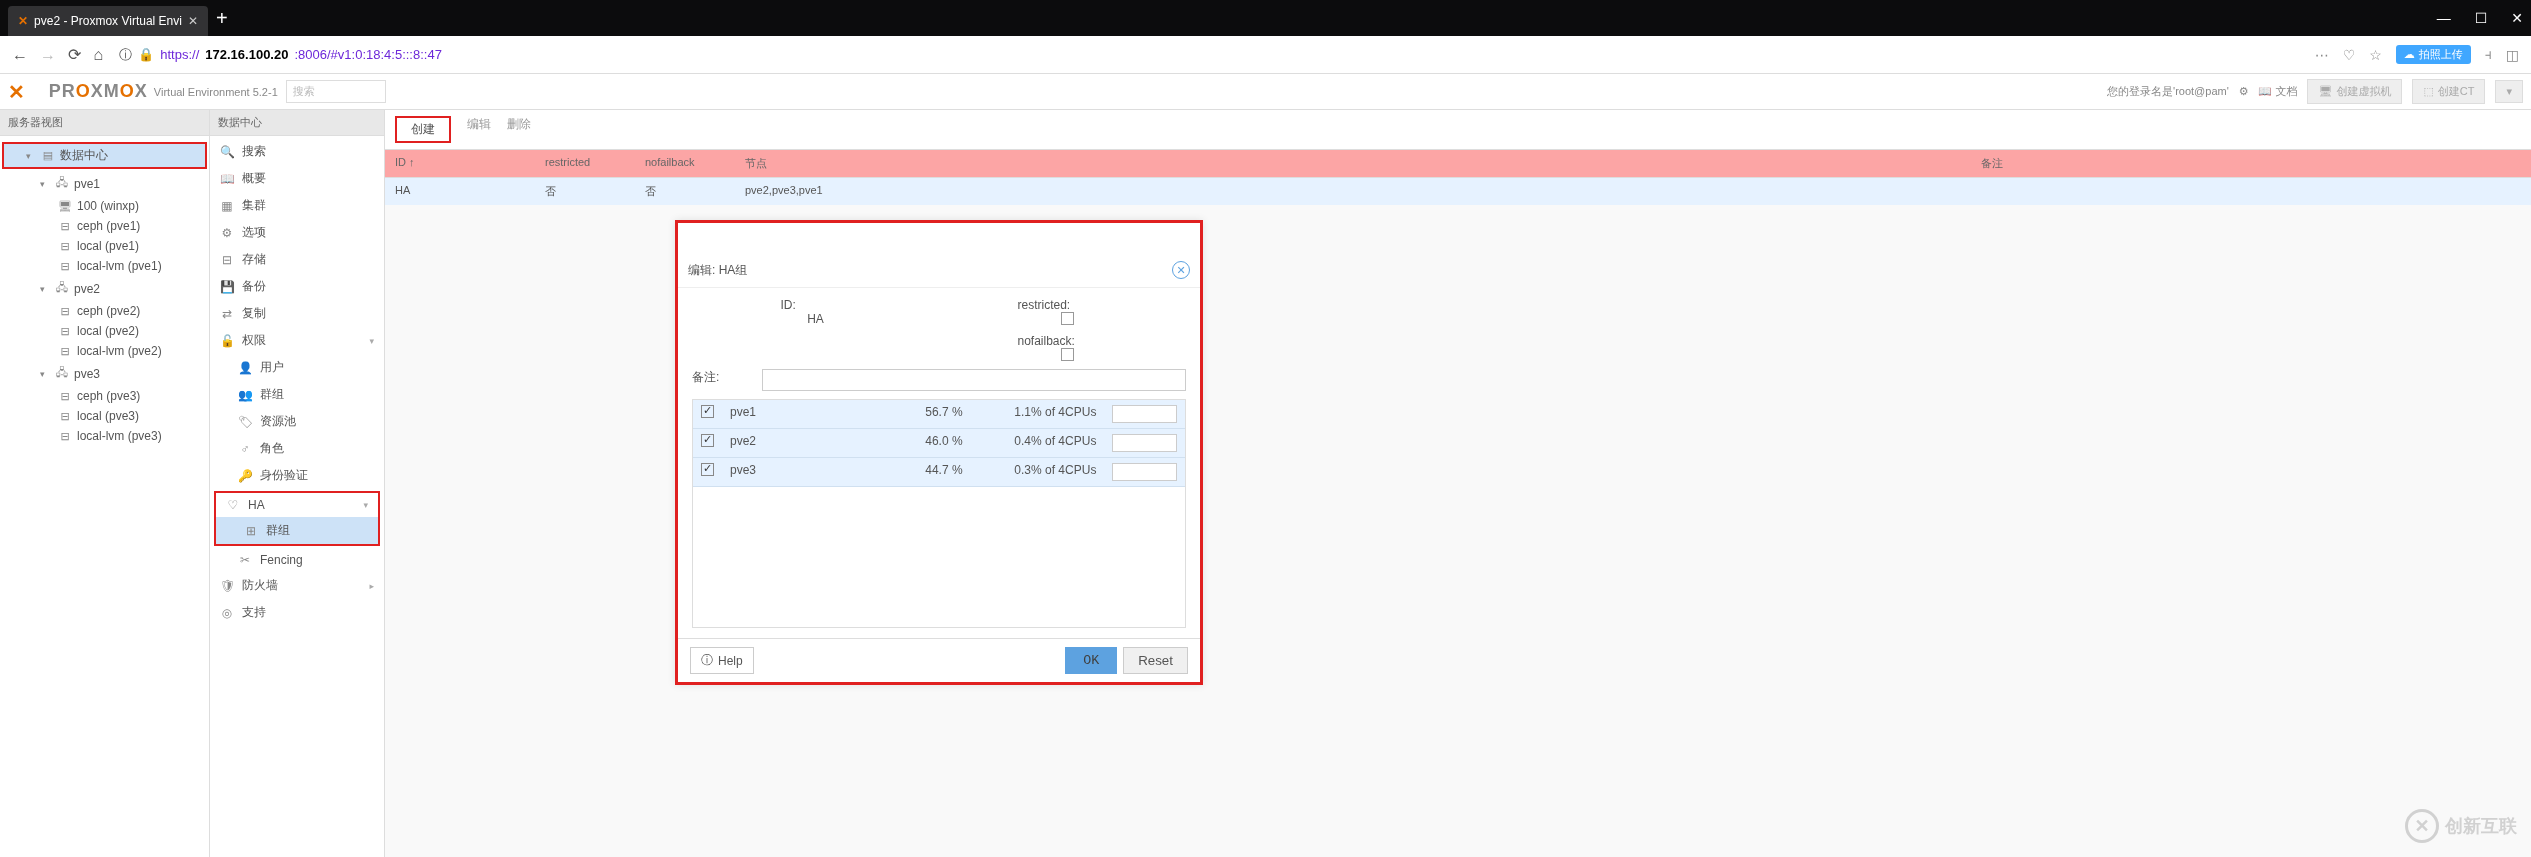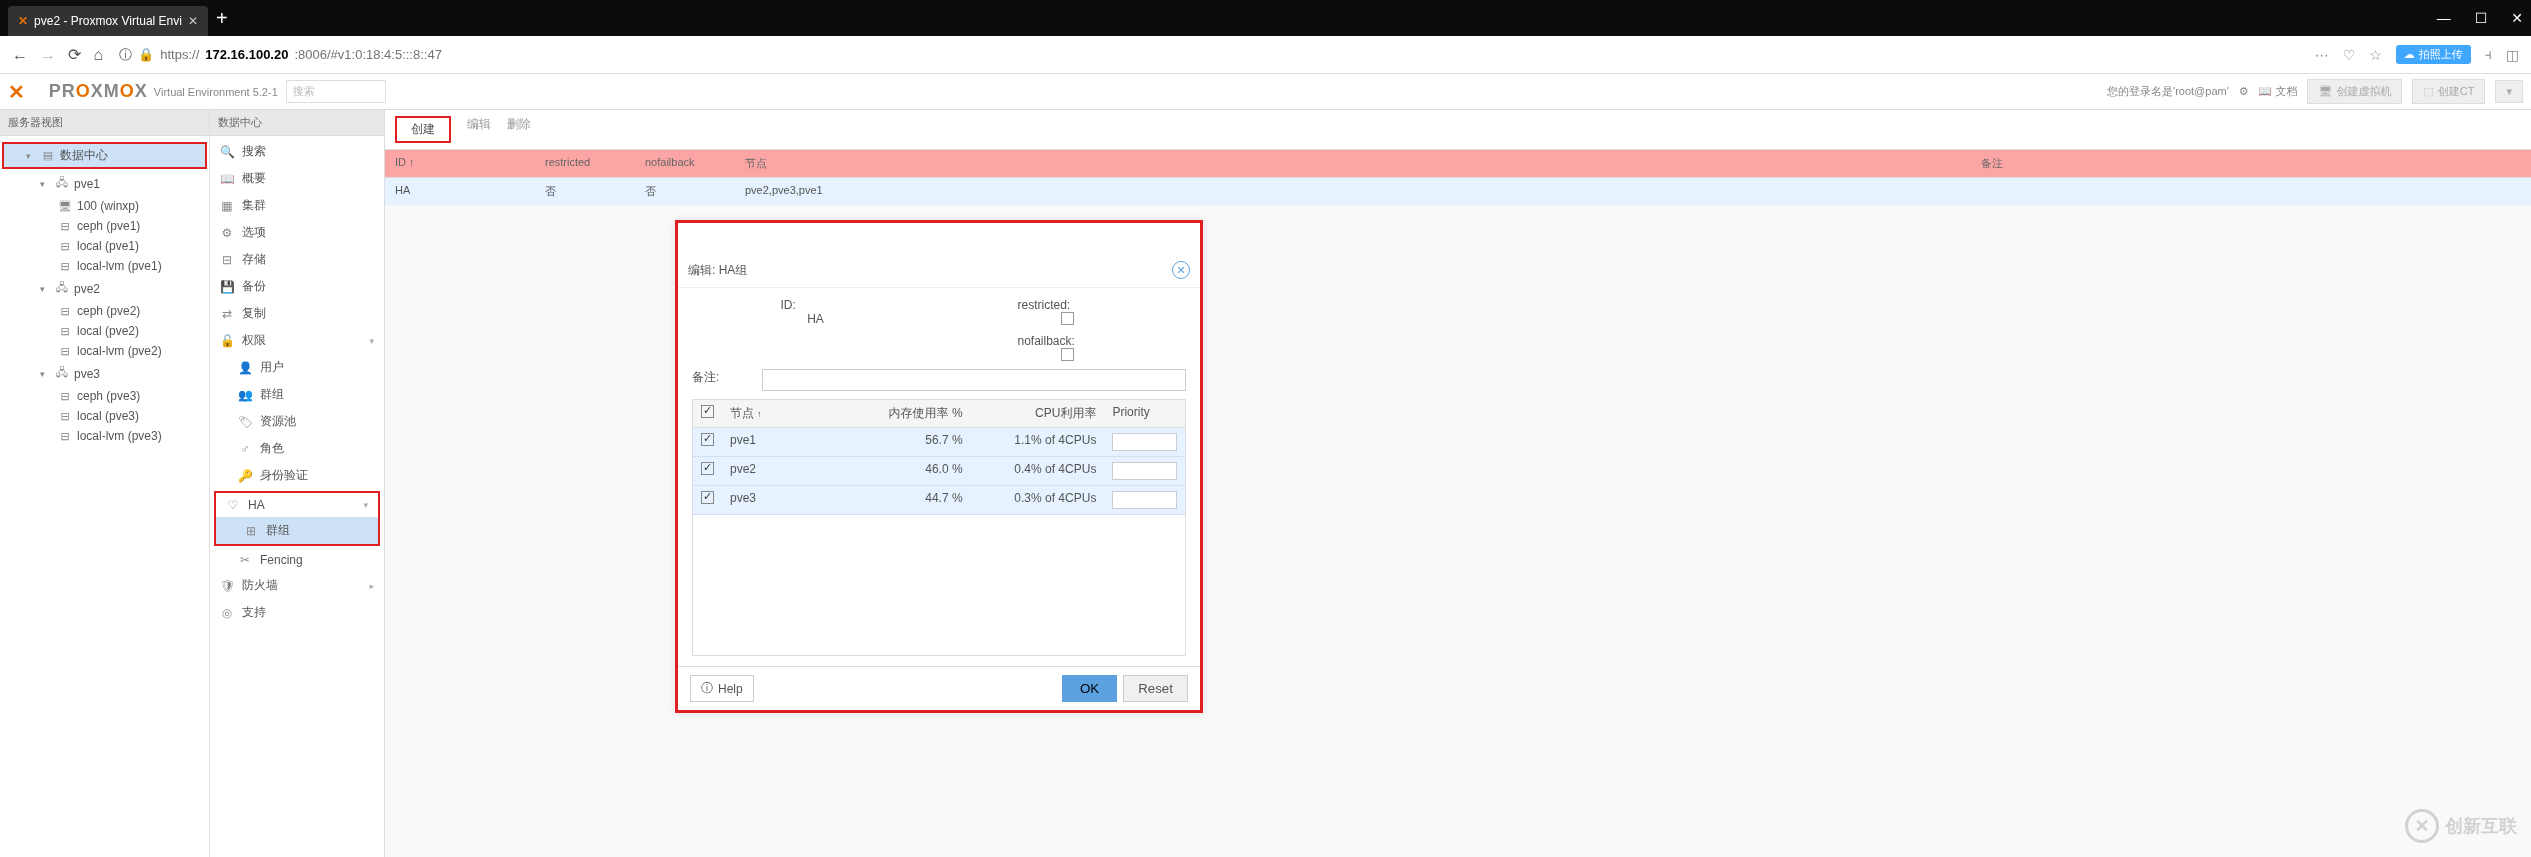--- a/index.html
+++ b/index.html
@@ -8,21 +8,21 @@
 
 .browser-chrome { background: #0c0c0d; height: 36px; display: flex; align-items: center; padding: 0 8px; }
 .tab { background: #323234; color: #fff; display: flex; align-items: center; height: 30px; padding: 0 10px; border-radius: 4px 4px 0 0; margin-top: 6px; gap: 6px; font-size: 12px; }
 .tab-close { color: #ccc; cursor: pointer; }
 .new-tab { color: #fff; margin-left: 8px; font-size: 20px; font-weight: 300; }
 .window-controls { margin-left: auto; color: #fff; display: flex; gap: 24px; font-size: 14px; }
 
 .url-bar { background: #fff; height: 38px; display: flex; align-items: center; padding: 0 12px; gap: 12px; border-bottom: 1px solid #ddd; }
 .nav-btn { color: #555; font-size: 16px; }
 .url-input { flex: 1; display: flex; align-items: center; gap: 6px; color: #555; font-size: 13px; padding: 4px; }
-.url-part-dim { color: #737373; }
+.url-part-dim { color: #6d28d9; }
 .url-part-bold { color: #000; font-weight: bold; }
 .toolbar-icons { display: flex; gap: 14px; color: #888; font-size: 14px; align-items: center; }
 .ext-badge { background: #40a7ff; color: #fff; padding: 2px 8px; border-radius: 3px; display: flex; align-items: center; gap: 4px; font-size: 11px; }
 
 
 .px-header { background: #fff; height: 36px; display: flex; align-items: center; padding: 0 8px; border-bottom: 1px solid #ddd; }
 .px-logo { display: flex; align-items: center; gap: 4px; }
 .px-logo-text { font-size: 18px; font-weight: bold; letter-spacing: 1px; margin-left: 20px; }
 .px-logo-text .o { color: #e57000; }
 .px-logo-text .g { color: #888; }
@@ -87,21 +87,21 @@
 .gc-pri { width: 84px; padding: 5px 8px; }
 .gc-pri input { width: 100%; border: 1px solid #ccc; height: 18px; }
 .chk-small { display: inline-block; width: 13px; height: 13px; border: 1px solid #888; position: relative; }
 .chk-small.checked::after { content: "✓"; position: absolute; top: -2px; left: 1px; font-size: 11px; color: #333; }
 .grid-body-empty { height: 140px; }
 .sort-arrow { font-size: 9px; margin-left: 3px; }
 
 .dialog-footer { border-top: 1px solid #ddd; padding: 8px 12px; display: flex; align-items: center; }
 .help-btn { display: flex; align-items: center; gap: 5px; background: #fff; border: 1px solid #ccc; padding: 4px 10px; cursor: pointer; }
 .footer-btns { margin-left: auto; display: flex; gap: 6px; }
-.ok-btn { background: #5da2e0; color: #000000; border: none; padding: 5px 18px; cursor: pointer; }
+.ok-btn { background: #5da2e0; color: #404040; border: none; padding: 5px 18px; cursor: pointer; font-family: Liberation Mono, monospace; }
 .reset-btn { background: #f0f0f0; border: 1px solid #ccc; padding: 5px 14px; cursor: pointer; color: #555; }
 
 
 .watermark { position: fixed; bottom: 14px; right: 14px; display: flex; align-items: center; gap: 6px; color: #888; font-size: 18px; font-weight: bold; opacity: 0.35; }
 .wm-circle { width: 34px; height: 34px; border: 3px solid #888; border-radius: 50%; display: flex; align-items: center; justify-content: center; font-size: 18px; }
 </style>
 </head>
 <body>
 
 <div class="browser-chrome">
@@ -362,27 +362,20 @@
             <span class="field-label" style="width:90px;">nofailback:</span>
             <span class="chk"></span>
           </div>
         </div>
         <div class="field-row">
           <span class="field-label">备注:</span>
           <input class="comment-input" style="">
         </div>
 
         <div class="grid">
-          <div class="grid-head">
-            <div class="gc-chk"><span class="chk-small checked"></span></div>
-            <div class="gc-node"><span>节点</span><span class="sort-arrow">↑</span></div>
-            <div class="gc-mem">内存使用率 %</div>
-            <div class="gc-cpu">CPU利用率</div>
-            <div class="gc-pri">Priority</div>
-          </div>
           <div class="grid-row">
             <div class="gc-chk"><span class="chk-small checked"></span></div>
             <div class="gc-node">pve1</div>
             <div class="gc-mem">56.7 %</div>
             <div class="gc-cpu">1.1% of 4CPUs</div>
             <div class="gc-pri"><input style=""></div>
           </div>
           <div class="grid-row">
             <div class="gc-chk"><span class="chk-small checked"></span></div>
             <div class="gc-node">pve2</div>

